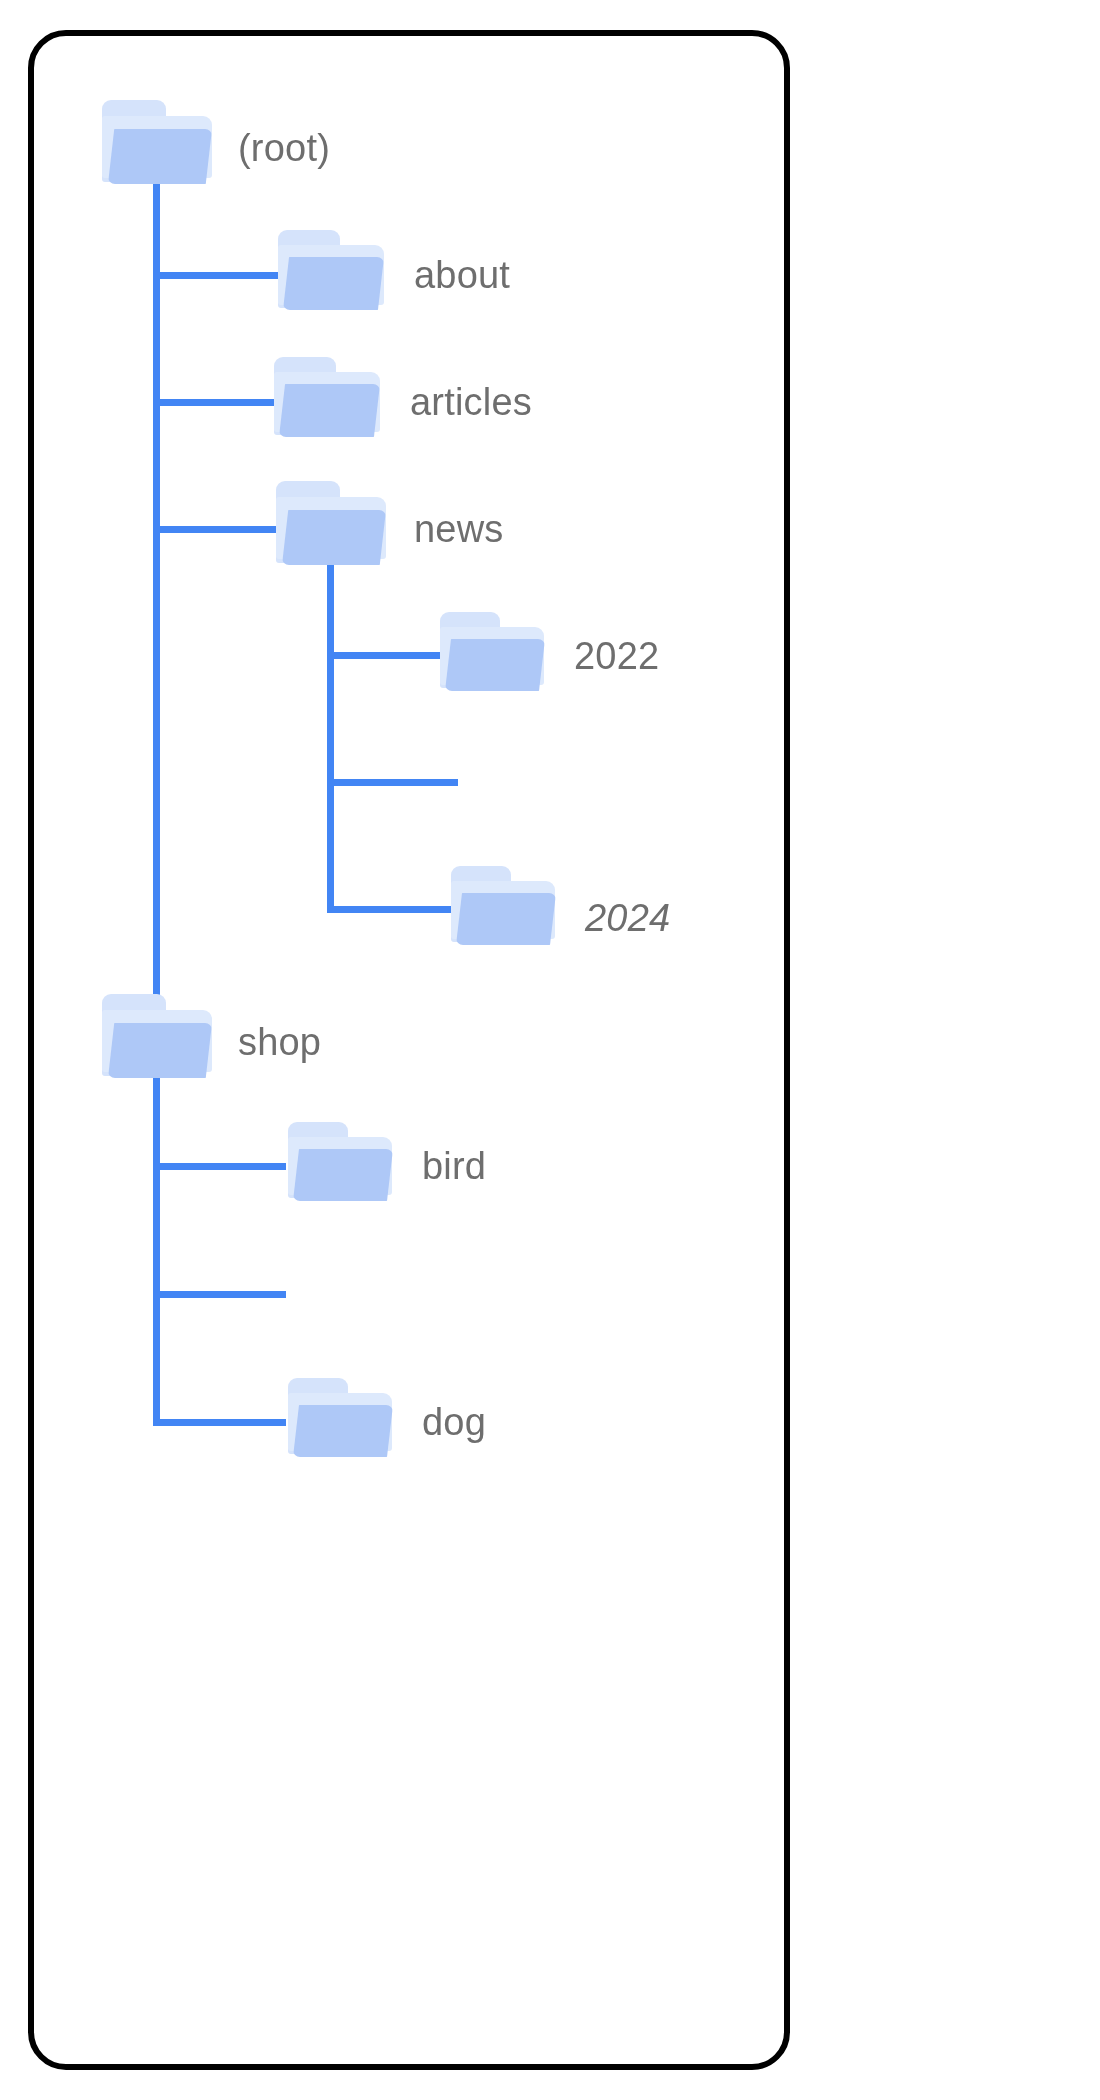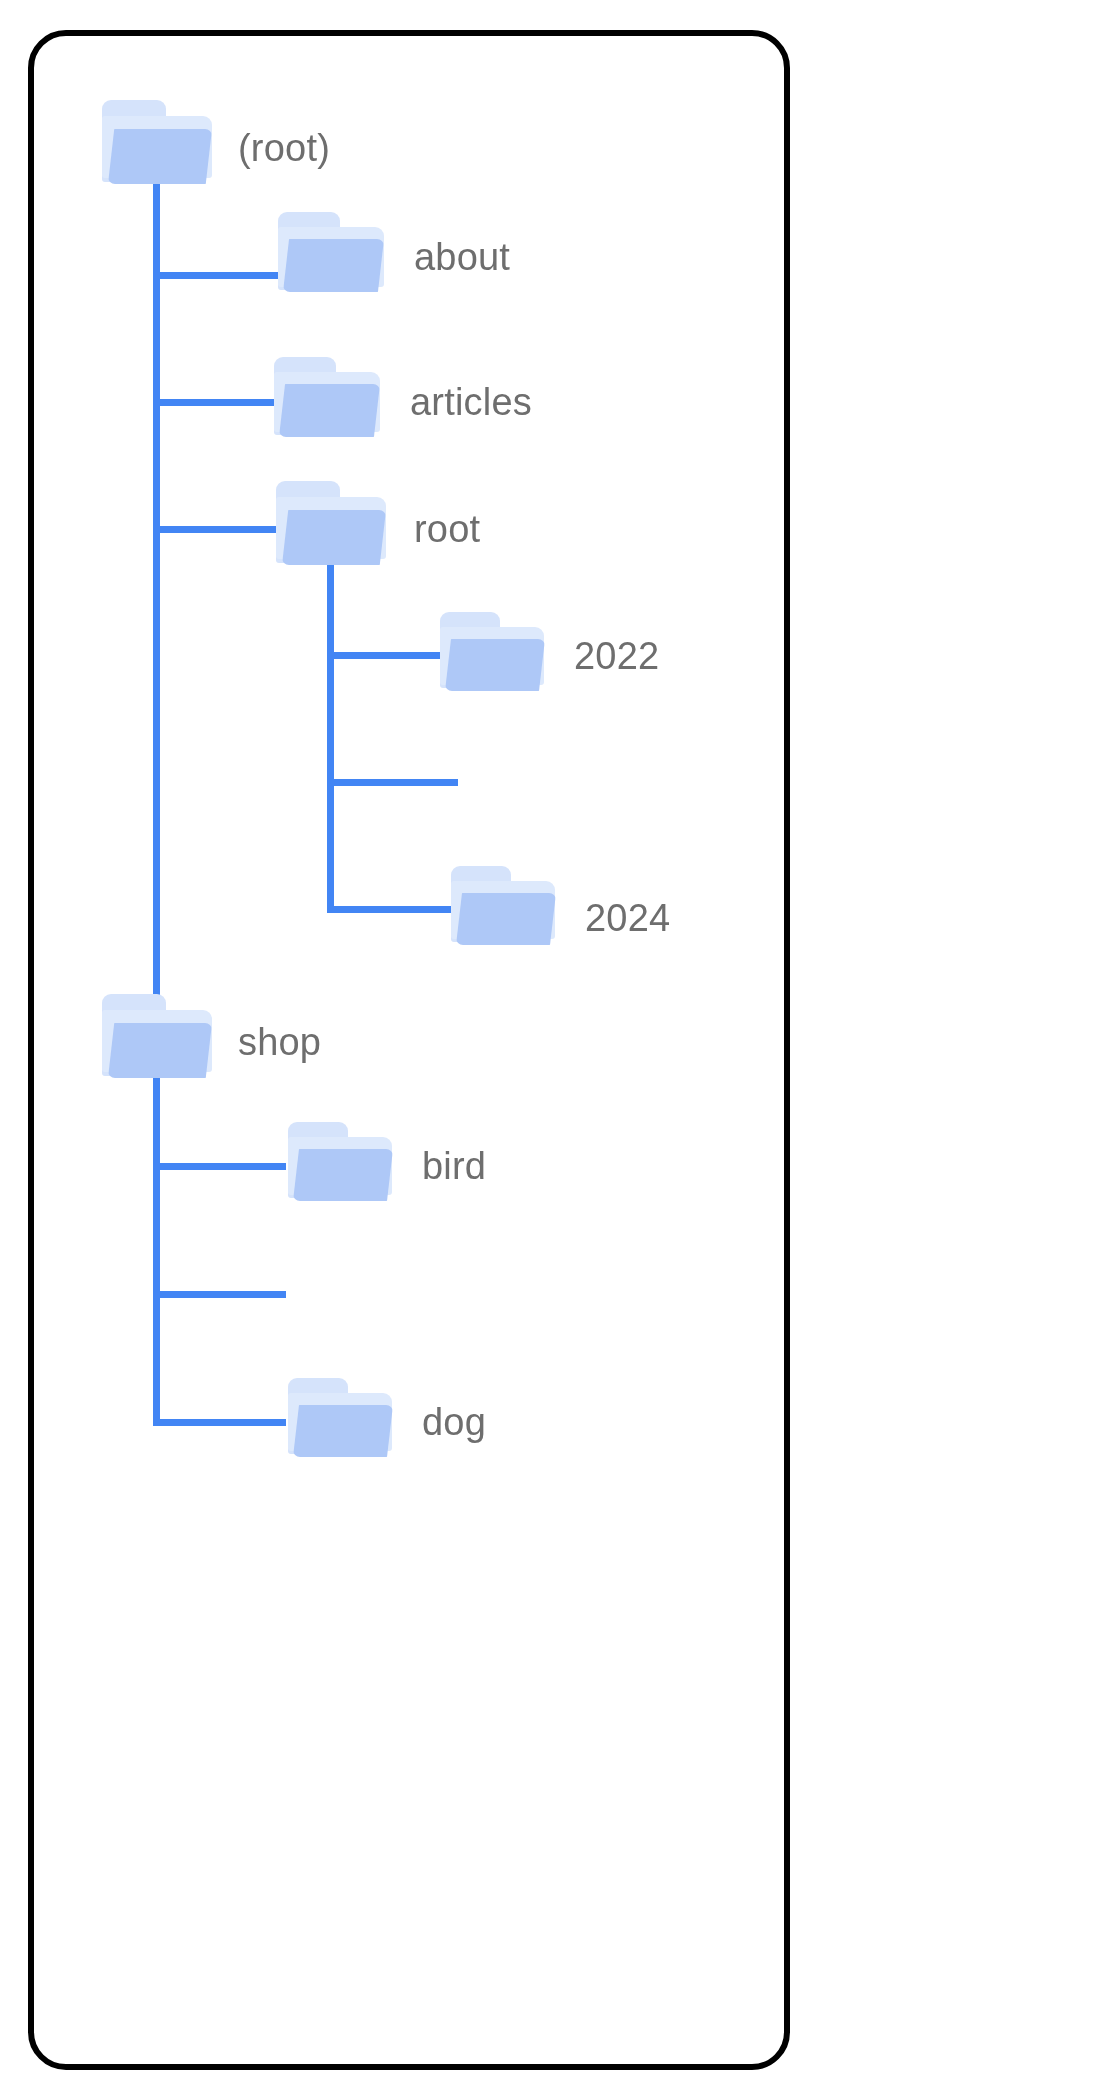--- a/index.html
+++ b/index.html
@@ -111,21 +111,21 @@
   <div class="node" style="left:100px; top:100px;">
     <div class="folder" style="width:120px;height:92px;">
       <div class="back" style="left:2px;  top:0px;  width:64px;  height:82px;"></div>
       <div class="sheet" style="left:2px;  top:16px; width:110px; height:62px;"></div>
       <div class="flap" style="left:8px;  top:29px; width:104px; height:55px;
             clip-path:polygon(6% 0%, 100% 0%, 94% 100%, 0% 100%);"></div>
     </div>
     <div class="node-label" style="margin-left:18px; margin-top:4px;">(root)</div>
   </div>
 
-  <div class="node" style="left:276px; top:212px;">
+  <div class="node" style="left:276px; top:230px;">
     <div class="folder" style="width:116px;height:88px;">
       <div class="back" style="left:2px;  top:0px;  width:62px;  height:78px;"></div>
       <div class="sheet" style="left:2px;  top:15px; width:106px; height:60px;"></div>
       <div class="flap" style="left:7px;  top:27px; width:101px; height:53px;
             clip-path:polygon(6% 0%, 100% 0%, 94% 100%, 0% 100%);"></div>
     </div>
     <div class="node-label" style="margin-left:22px; margin-top:2px;">about</div>
   </div>
 
   <div class="node" style="left:272px; top:357px;">
@@ -138,42 +138,42 @@
     <div class="node-label" style="margin-left:22px; margin-top:2px;">articles</div>
   </div>
 
   <div class="node" style="left:274px; top:481px;">
     <div class="folder" style="width:120px;height:92px;">
       <div class="back" style="left:2px;  top:0px;  width:64px;  height:82px;"></div>
       <div class="sheet" style="left:2px;  top:16px; width:110px; height:62px;"></div>
       <div class="flap" style="left:8px;  top:29px; width:104px; height:55px;
             clip-path:polygon(6% 0%, 100% 0%, 94% 100%, 0% 100%);"></div>
     </div>
-    <div class="node-label" style="margin-left:20px; margin-top:4px;">root</div>
+    <div class="node-label" style="margin-left:20px; margin-top:4px;">news</div>
   </div>
 
   <div class="node" style="left:438px; top:612px;">
     <div class="folder" style="width:114px;height:86px;">
       <div class="back" style="left:2px;  top:0px;  width:60px;  height:76px;"></div>
       <div class="sheet" style="left:2px;  top:15px; width:104px; height:58px;"></div>
       <div class="flap" style="left:7px;  top:27px; width:100px; height:52px;
             clip-path:polygon(6% 0%, 100% 0%, 94% 100%, 0% 100%);"></div>
     </div>
     <div class="node-label" style="margin-left:22px; margin-top:2px;">2022</div>
   </div>
 
 
   <div class="node" style="left:449px; top:866px;">
     <div class="folder" style="width:114px;height:86px;">
       <div class="back" style="left:2px;  top:0px;  width:60px;  height:76px;"></div>
       <div class="sheet" style="left:2px;  top:15px; width:104px; height:58px;"></div>
       <div class="flap" style="left:7px;  top:27px; width:100px; height:52px;
             clip-path:polygon(6% 0%, 100% 0%, 94% 100%, 0% 100%);"></div>
     </div>
-    <div class="node-label" style="margin-left:22px; margin-top:18px;">2024</div>
+    <div class="node-label" style="margin-left:22px; margin-top:18px;font-style:italic;">2024</div>
   </div>
 
   <div class="node" style="left:100px; top:994px;">
     <div class="folder" style="width:120px;height:92px;">
       <div class="back" style="left:2px;  top:0px;  width:64px;  height:82px;"></div>
       <div class="sheet" style="left:2px;  top:16px; width:110px; height:62px;"></div>
       <div class="flap" style="left:8px;  top:29px; width:104px; height:55px;
             clip-path:polygon(6% 0%, 100% 0%, 94% 100%, 0% 100%);"></div>
     </div>
     <div class="node-label" style="margin-left:18px; margin-top:4px;">shop</div>

